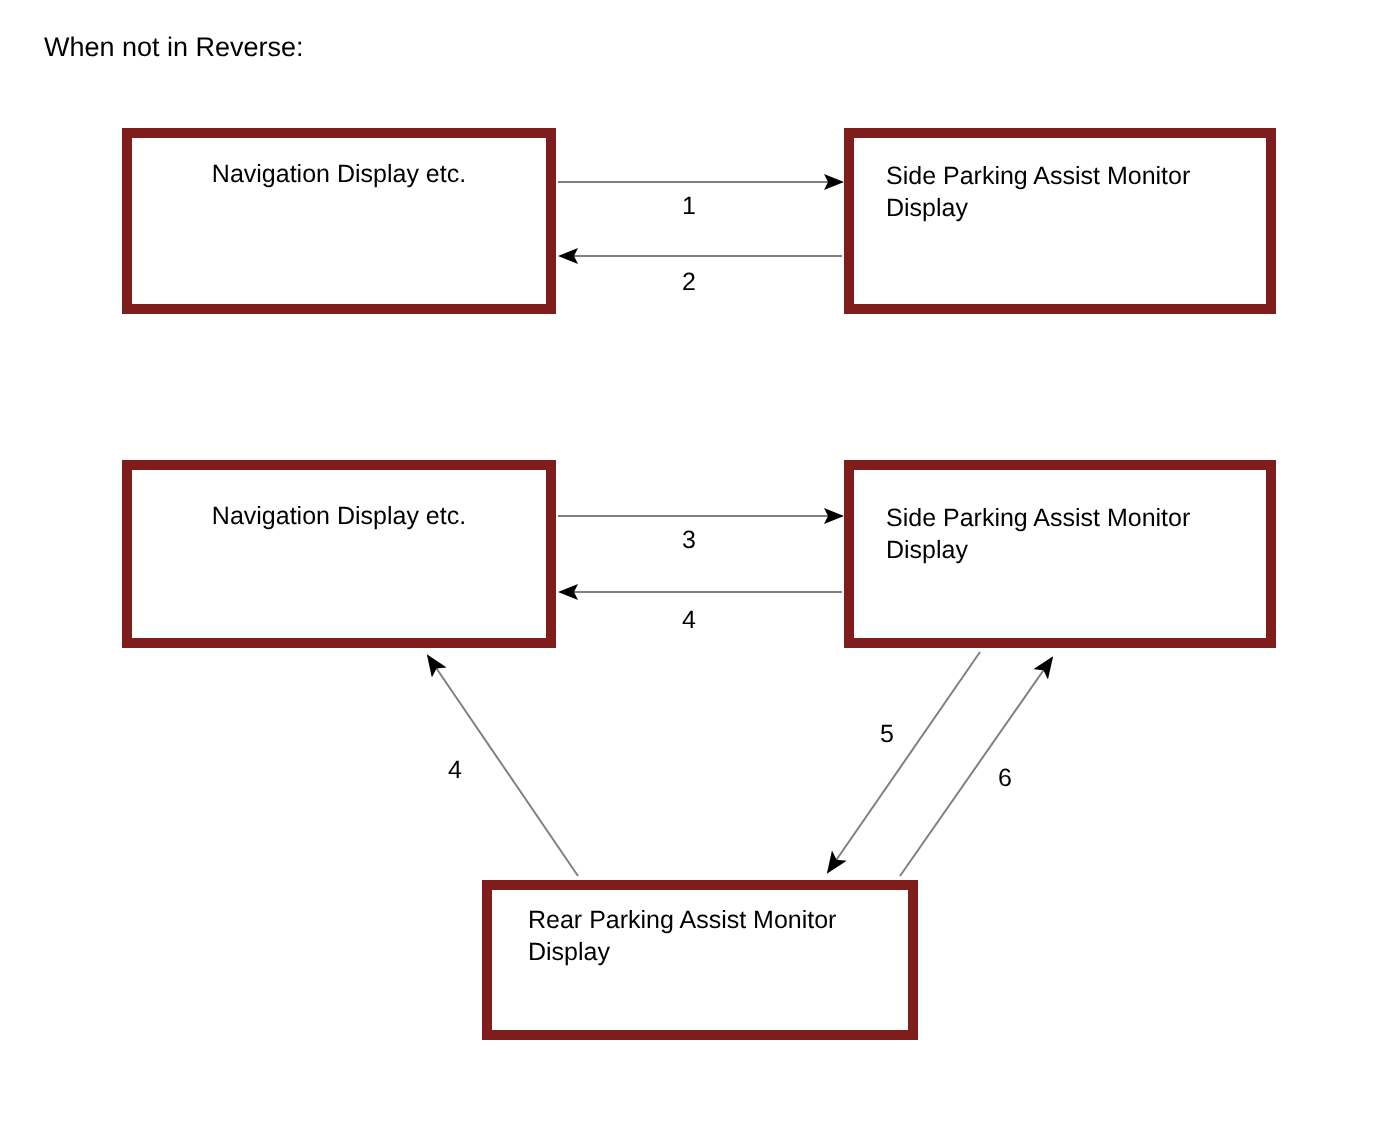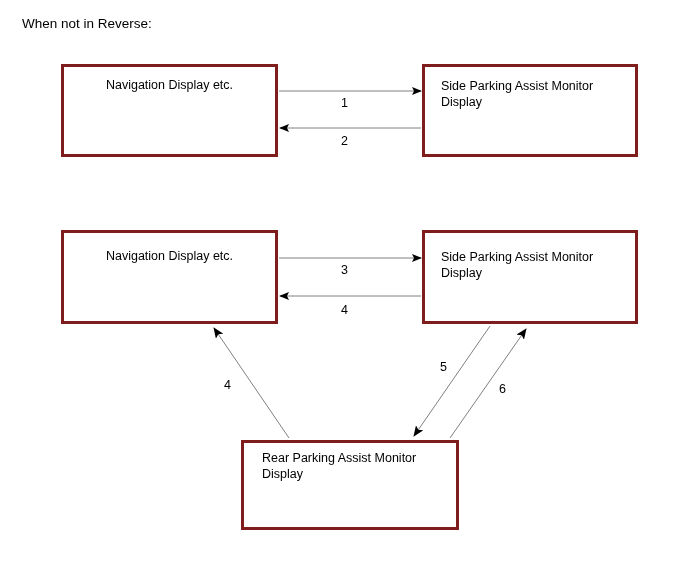--- a/index.html
+++ b/index.html
@@ -20,21 +20,21 @@
   }
   .section-title {
     position: absolute;
     font-size: 13.5px;
     line-height: 16px;
     color: #000000;
     white-space: nowrap;
   }
   .node-box {
     position: absolute;
-    border: 3px solid #7f1d1d;
+    border: 5px solid #7f1d1d;
     background: #ffffff;
     box-sizing: border-box;
   }
   .node-label {
     position: absolute;
     font-size: 12.5px;
     line-height: 16px;
     color: #000000;
   }
   .node-label.centered {
@@ -80,21 +80,21 @@
 
   <div class="node-box" style="left:61px; top:230px; width:217px; height:94px;">
     <div class="node-label centered" style="top:15px;">Navigation Display etc.</div>
   </div>
 
   <div class="node-box" style="left:422px; top:230px; width:216px; height:94px;">
     <div class="node-label" style="left:16px; top:16px;">Side Parking Assist Monitor</div>
     <div class="node-label" style="left:16px; top:32px;">Display</div>
   </div>
 
-  <div class="node-box" style="left:241px; top:440px; width:218px; height:90px;">
+  <div class="node-box" style="left:241px; top:440px; width:218px; height:80px;">
     <div class="node-label" style="left:18px; top:7px;">Rear Parking Assist Monitor</div>
     <div class="node-label" style="left:18px; top:23px;">Display</div>
   </div>
 
   <div class="edge-label" style="left:341px; top:263px;">3</div>
   <div class="edge-label" style="left:341px; top:303px;">4</div>
   <div class="edge-label" style="left:224px; top:378px;">4</div>
   <div class="edge-label" style="left:440px; top:360px;">5</div>
   <div class="edge-label" style="left:499px; top:382px;">6</div>
 

